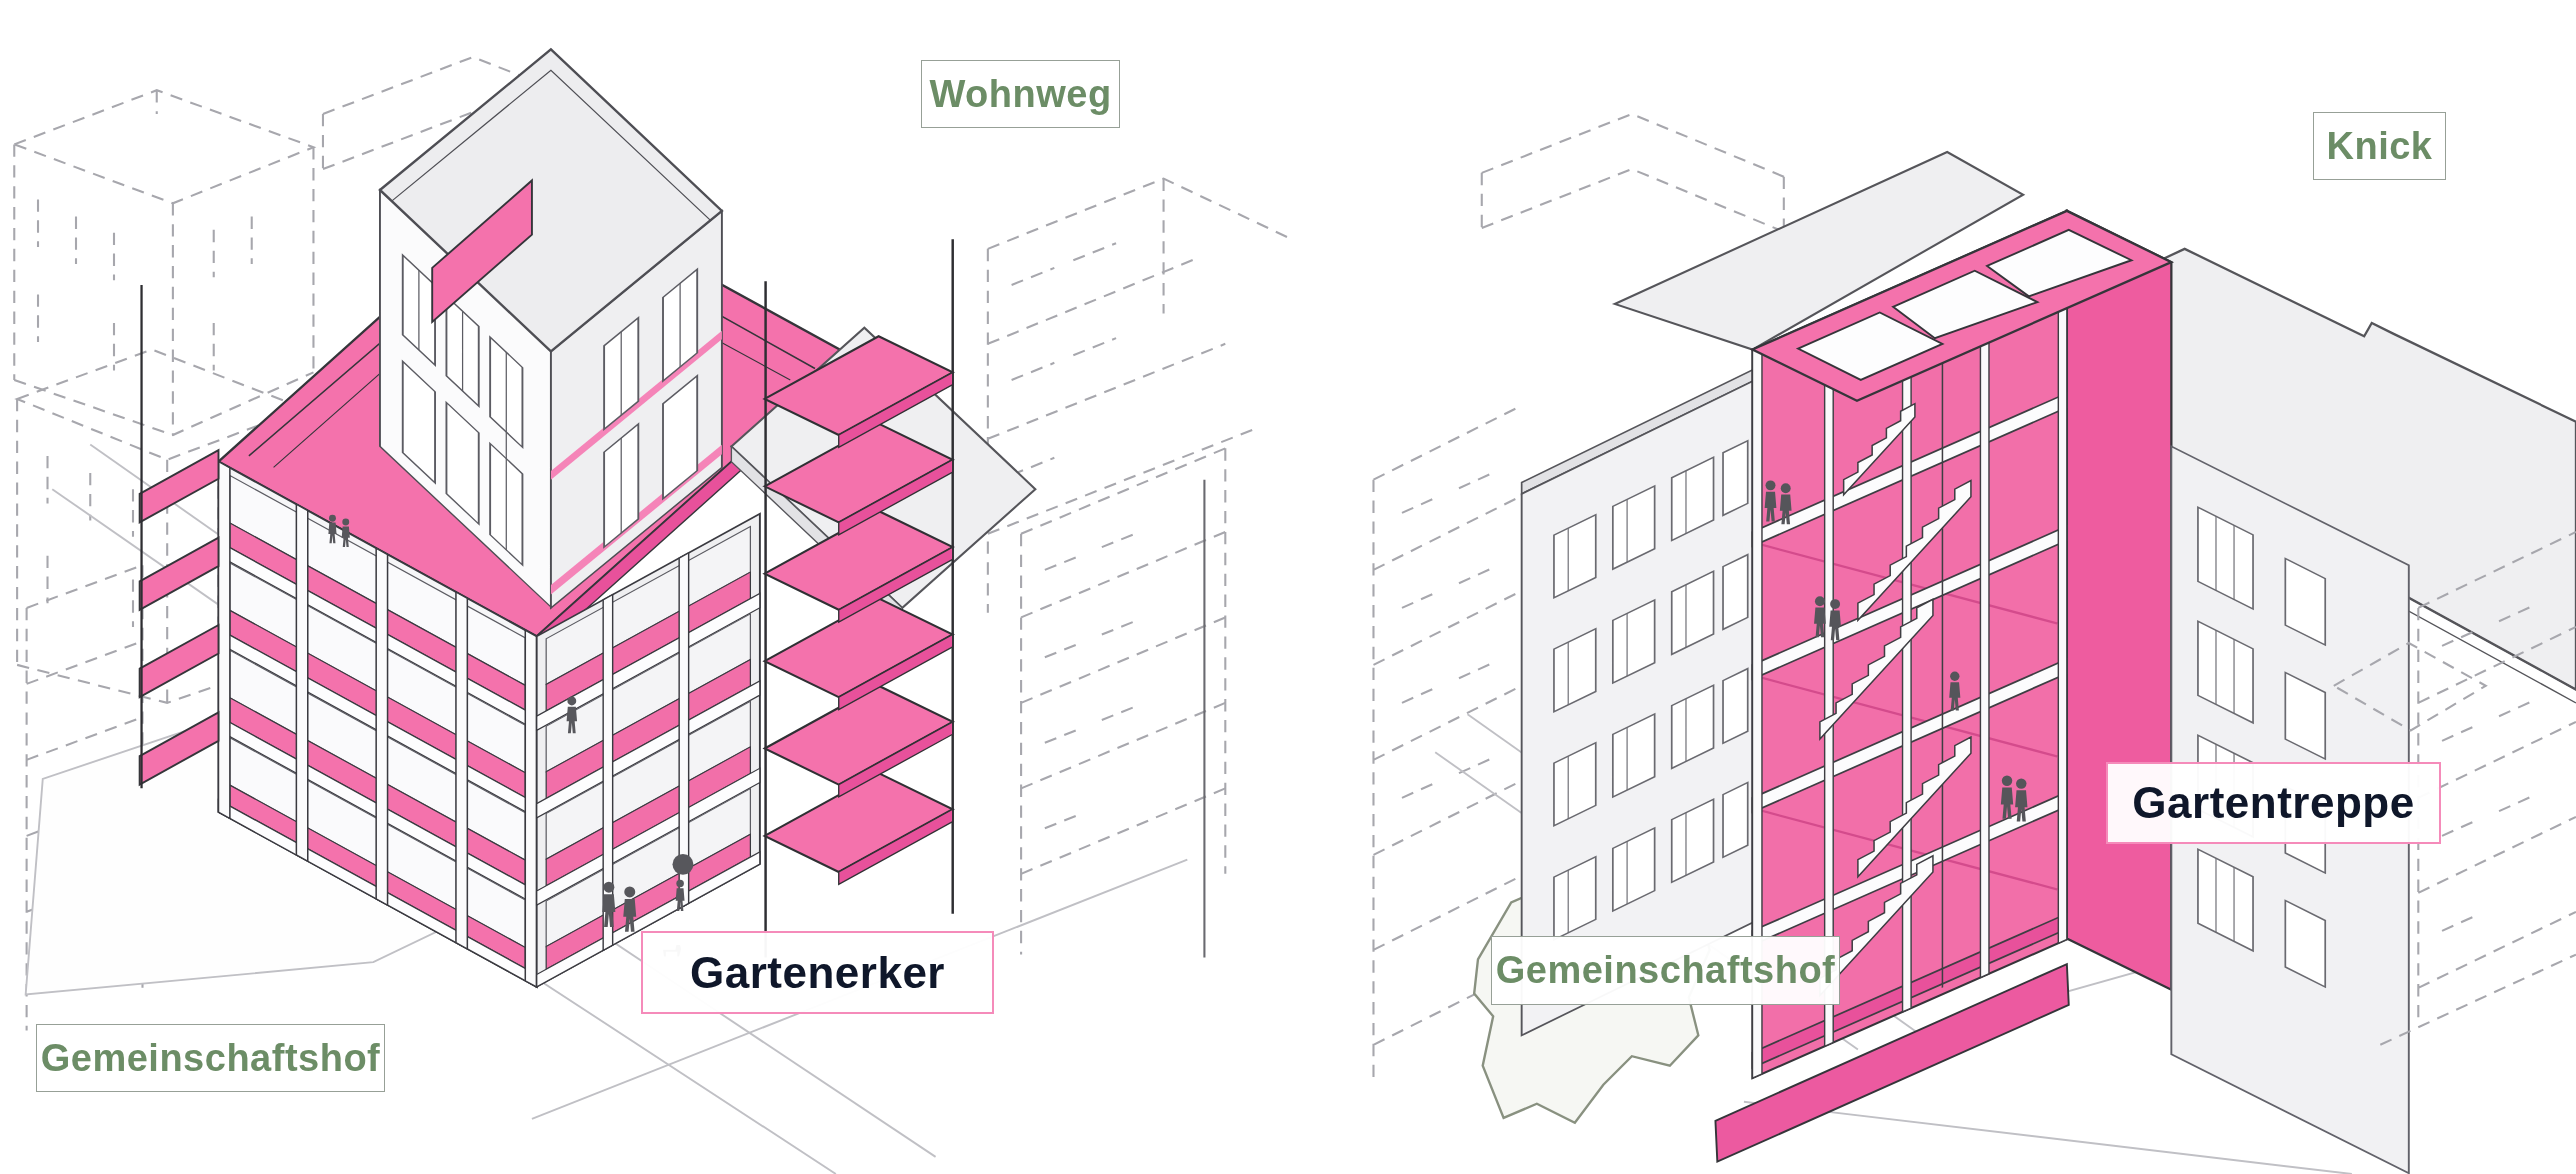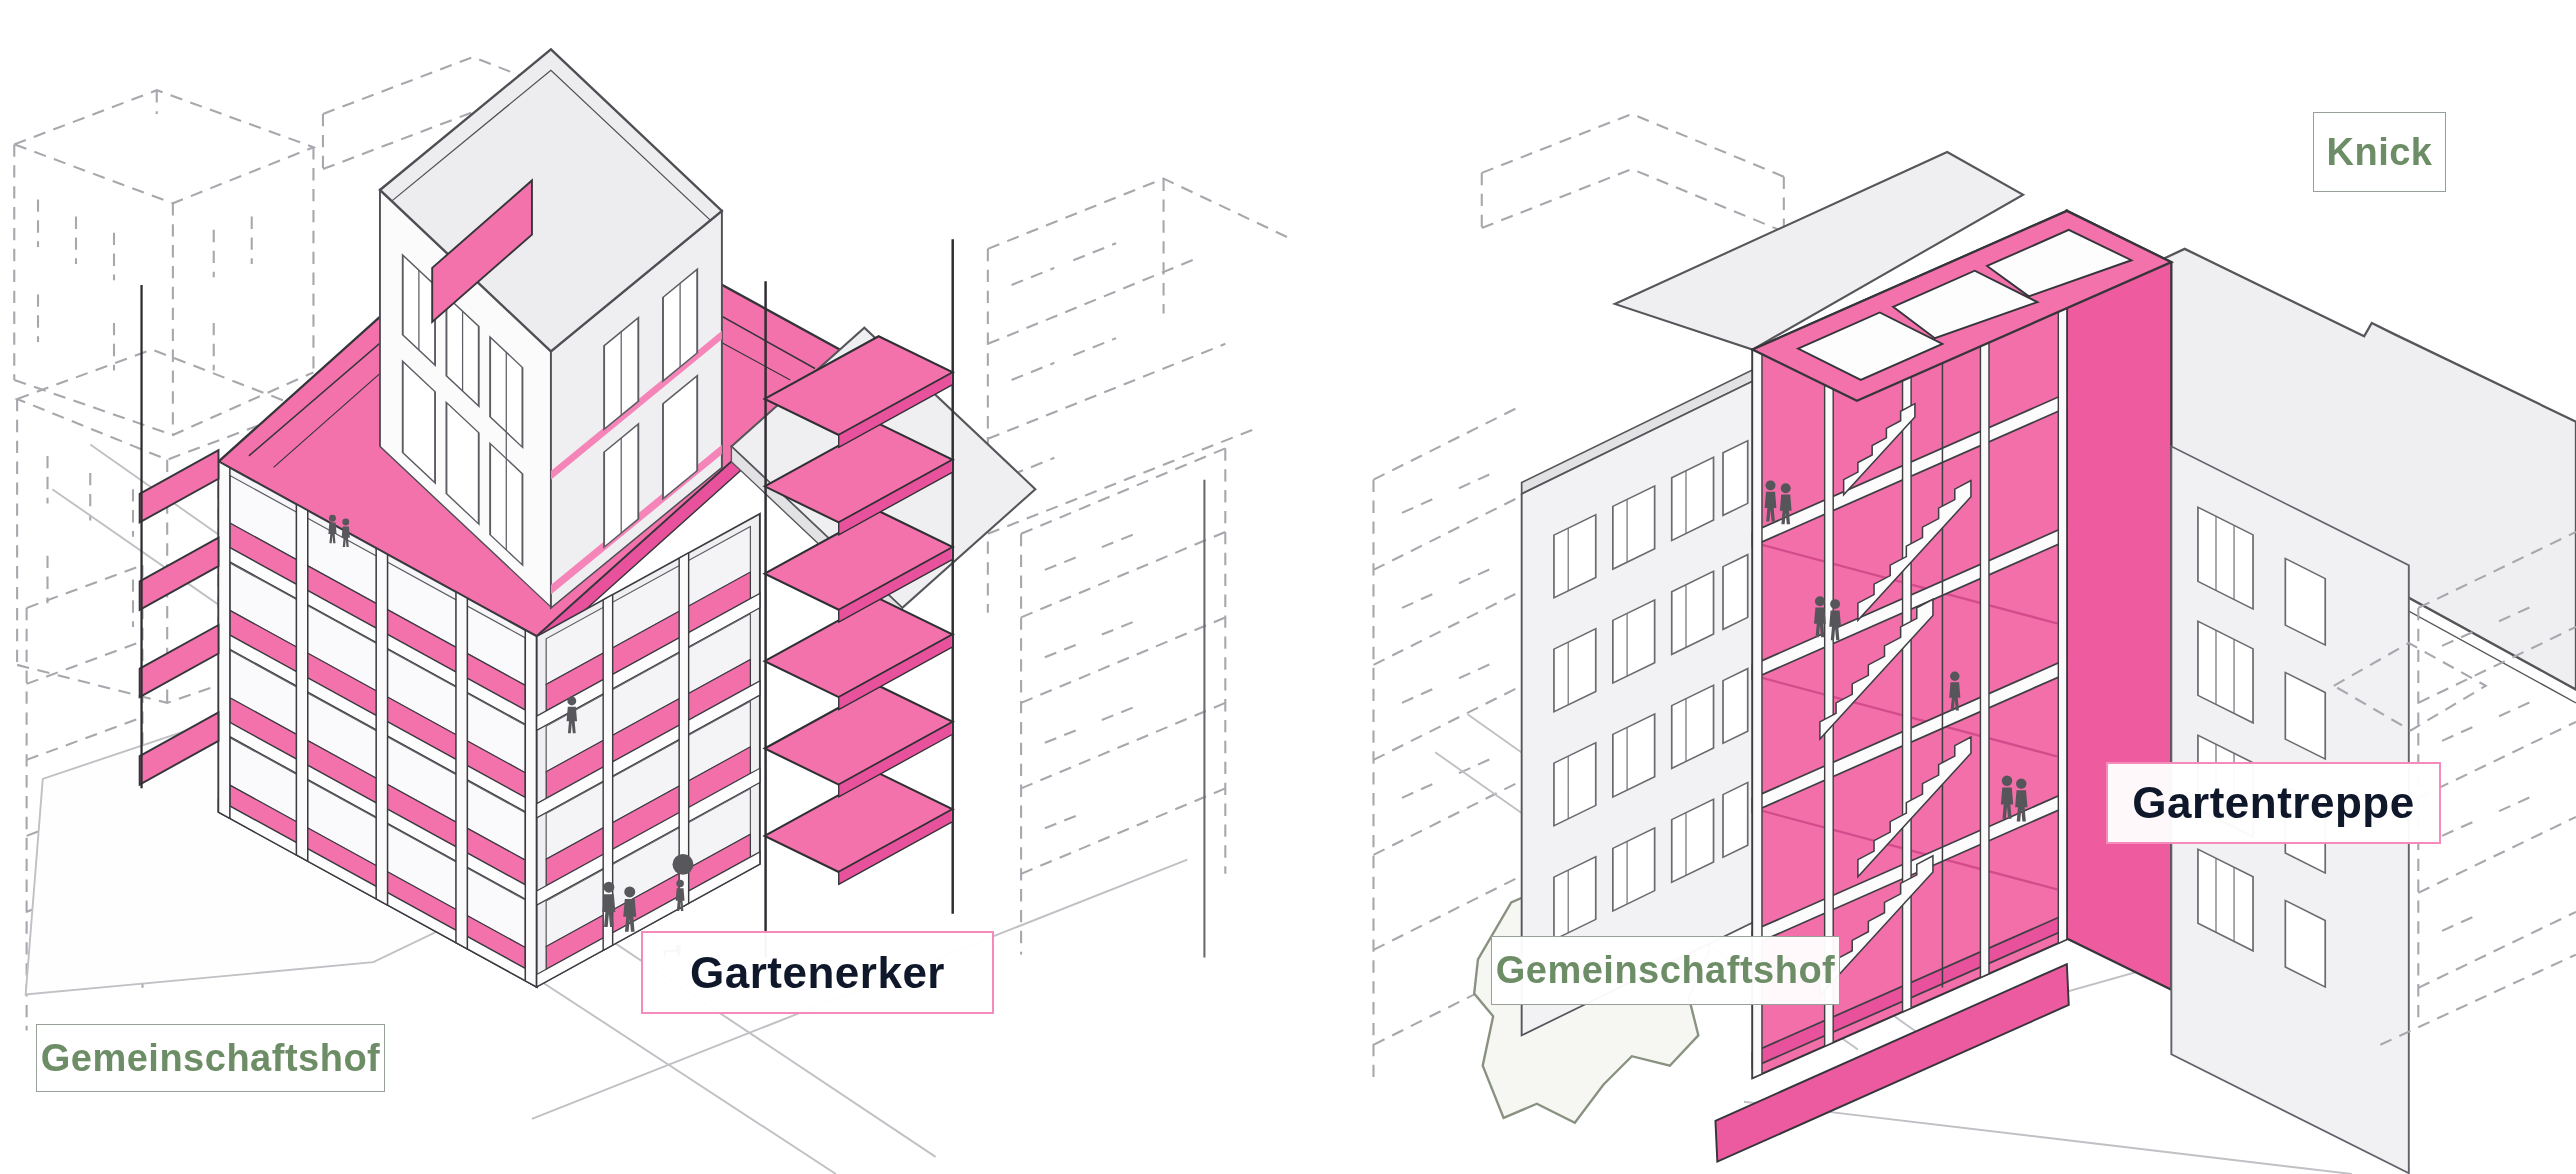--- a/index.html
+++ b/index.html
@@ -5,21 +5,21 @@
   html,body{margin:0;padding:0;background:#ffffff;}
   #stage{position:relative;width:2576px;height:1174px;background:#ffffff;overflow:hidden;
          font-family:"Liberation Sans", sans-serif;}
   #stage svg{position:absolute;left:0;top:0;}
   .label-box{position:absolute;display:flex;align-items:center;justify-content:center;
              background:rgba(255,255,255,0.96);box-sizing:border-box;white-space:nowrap;
              font-weight:bold;letter-spacing:0.5px;}
   .label-green{border:1.9px solid #97A097;color:#6C8D66;font-size:38px;}
   .label-pink{border:2.8px solid #F58BBA;color:#0f172a;font-size:44px;}
   .lb-wohnweg{left:921px;top:60px;width:199px;height:68px;}
-  .lb-knick{left:2313px;top:112px;width:133px;height:80px;}
+  .lb-knick{left:2313px;top:112px;width:133px;height:68px;}
   .lb-gemhof-left{left:36px;top:1024px;width:349px;height:68px;}
   .lb-gemhof-right{left:1491px;top:936px;width:349px;height:69px;}
   .lb-gartenerker{left:641px;top:931px;width:353px;height:83px;text-align:center;}
   .lb-gartentreppe{left:2106px;top:762px;width:335px;height:82px;}
 </style>
 </head>
 <body>
 
 <div id="stage">
 
@@ -325,20 +325,23 @@
 
     <g stroke="#A7A7AD" stroke-width="2.2" fill="none" stroke-dasharray="13 9">
       <path d="M1101,722 L1180,677 L1261,722 L1182,769 Z"></path>
       <path d="M1190,640 L1356,560 M1190,640 L1190,1080 M1190,740 L1356,660 M1190,840 L1356,760 M1190,940 L1356,860 M1190,1040 L1356,960"></path>
       <path d="M1215,680 L1255,662 M1275,654 L1315,636 M1215,780 L1255,762 M1275,754 L1315,736 M1215,880 L1255,862 M1275,854 L1315,836 M1215,980 L1255,962"></path>
       <path d="M1150,1100 L1356,1005"></path>
     </g>
   </g>
 </svg>
 
+<div class="label-box label-green lb-wohnweg">
+  <span>Wohnweg</span>
+</div>
 <div class="label-box label-green lb-gemhof-left">
   <span>Gemeinschaftshof</span>
 </div>
 <div class="label-box label-pink lb-gartenerker">
   <span>Gartenerker</span>
 </div>
 <div class="label-box label-green lb-knick">
   <span>Knick</span>
 </div>
 <div class="label-box label-green lb-gemhof-right">

